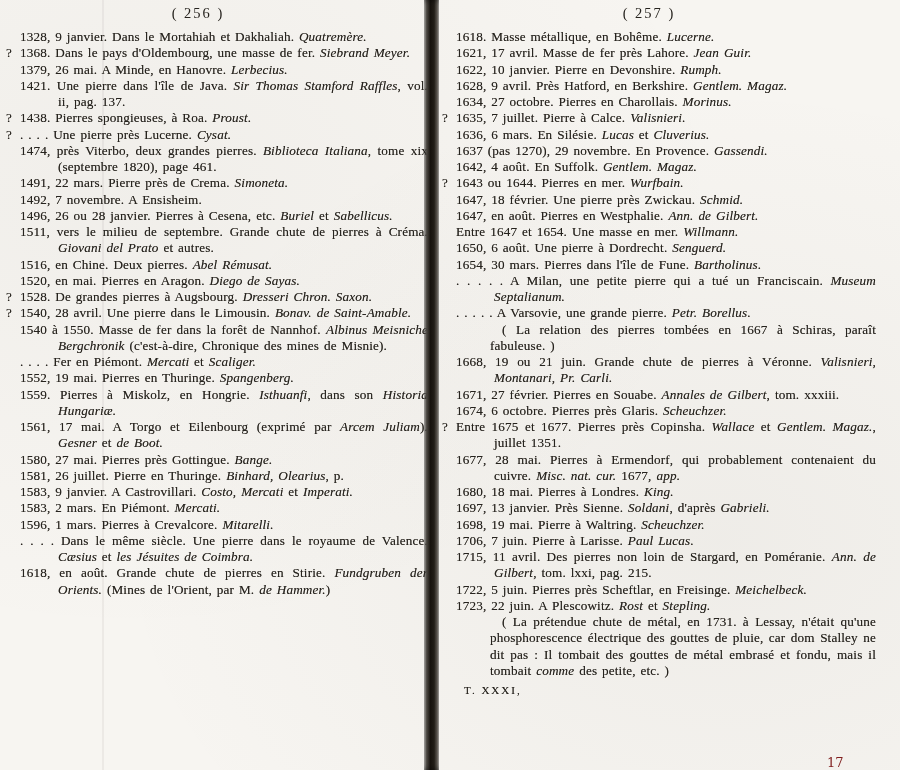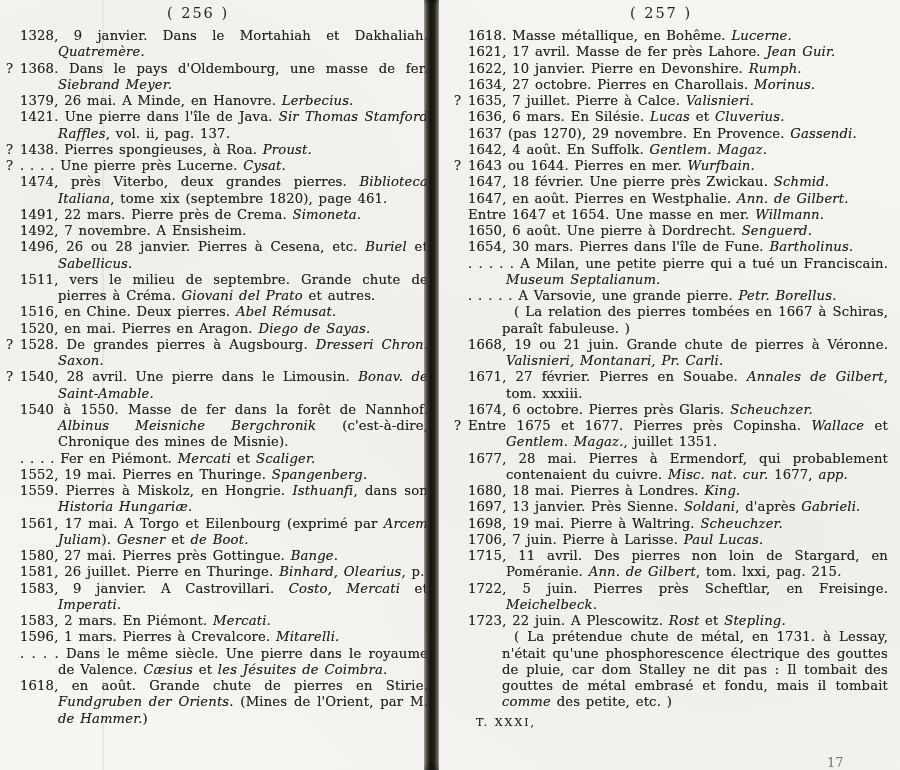--- a/index.html
+++ b/index.html
@@ -5,44 +5,44 @@
   html,body{margin:0;padding:0;}
   body{
     width:900px;height:770px;position:relative;overflow:hidden;
     background:
       radial-gradient(ellipse at 15% 25%, rgba(80,75,65,0.04), transparent 55%),
       radial-gradient(ellipse at 80% 70%, rgba(80,75,65,0.05), transparent 60%),
       #f7f5f1;
     font-family:"DejaVu Serif", serif;
     color:#26231e;
   }
-  .page{position:absolute;top:4px;}
+  .page{position:absolute;top:4px;font-family:Liberation Serif, serif;}
   .page-left{left:20px;width:408px;}
-  .page-right{left:468px;width:420px;}
+  .page-right{left:456px;width:420px;}
   .page-header{
     text-align:center;font-size:14.5px;letter-spacing:2px;
     margin:1px 0 7px 0;
   }
   .page-left .page-header{margin-right:52px;}
   .page-right .page-header{margin-right:34px;}
   .entries{
     font-size:13.2px;line-height:16.25px;text-align:justify;
     letter-spacing:0.15px;word-spacing:1.4px;
     text-shadow:0 0 0.5px rgba(45,40,33,0.55);
   }
   .entry{position:relative;padding-left:38px;text-indent:-38px;}
   .entry.note{padding-left:34px;text-indent:12px;}
   .qmark{position:absolute;left:-14px;top:0;text-indent:0;}
   .it{font-style:italic;}
   .footer-sig{
     margin:5px 0 0 8px;font-size:11px;letter-spacing:2px;
     text-shadow:0 0 0.5px rgba(45,40,33,0.55);
   }
   .catchmark{
-    position:absolute;left:827px;top:755px;font-size:13px;color:#737373;
+    position:absolute;left:827px;top:755px;font-size:13px;color:#7f1d1d;
   }
   .gutter-shadow{
     position:absolute;left:424px;top:0;width:15px;height:770px;
     background:linear-gradient(90deg,
       rgba(95,90,82,0.12) 0%,
       #54504a 18%,
       #17130e 42%,
       #231f19 68%,
       #6a655d 88%,
       rgba(95,90,82,0.15) 100%);
@@ -92,20 +92,21 @@
 </div>
 
 <div class="gutter-shadow"></div>
 
 <div class="page page-right">
   <div class="page-header">( 257 )</div>
   <div class="entries">
       <div class="entry"><span>1618. Masse métallique, en Bohême. </span><span class="it">Lucerne.</span></div>
       <div class="entry"><span>1621, 17 avril. Masse de fer près Lahore. </span><span class="it">Jean Guir.</span></div>
       <div class="entry"><span>1622, 10 janvier. Pierre en Devonshire. </span><span class="it">Rumph.</span></div>
+      <div class="entry"><span>1628, 9 avril. Près Hatford, en Berkshire. </span><span class="it">Gentlem. Magaz.</span></div>
       <div class="entry"><span>1634, 27 octobre. Pierres en Charollais. </span><span class="it">Morinus.</span></div>
       <div class="entry"><span class="qmark">?</span><span>1635, 7 juillet. Pierre à Calce. </span><span class="it">Valisnieri.</span></div>
       <div class="entry"><span>1636, 6 mars. En Silésie. </span><span class="it">Lucas</span><span> et </span><span class="it">Cluverius.</span></div>
       <div class="entry"><span>1637 (pas 1270), 29 novembre. En Provence. </span><span class="it">Gassendi.</span></div>
       <div class="entry"><span>1642, 4 août. En Suffolk. </span><span class="it">Gentlem. Magaz.</span></div>
       <div class="entry"><span class="qmark">?</span><span>1643 ou 1644. Pierres en mer. </span><span class="it">Wurfbain.</span></div>
       <div class="entry"><span>1647, 18 février. Une pierre près Zwickau. </span><span class="it">Schmid.</span></div>
       <div class="entry"><span>1647, en août. Pierres en Westphalie. </span><span class="it">Ann. de Gilbert.</span></div>
       <div class="entry"><span>Entre 1647 et 1654. Une masse en mer. </span><span class="it">Willmann.</span></div>
       <div class="entry"><span>1650, 6 août. Une pierre à Dordrecht. </span><span class="it">Senguerd.</span></div>

